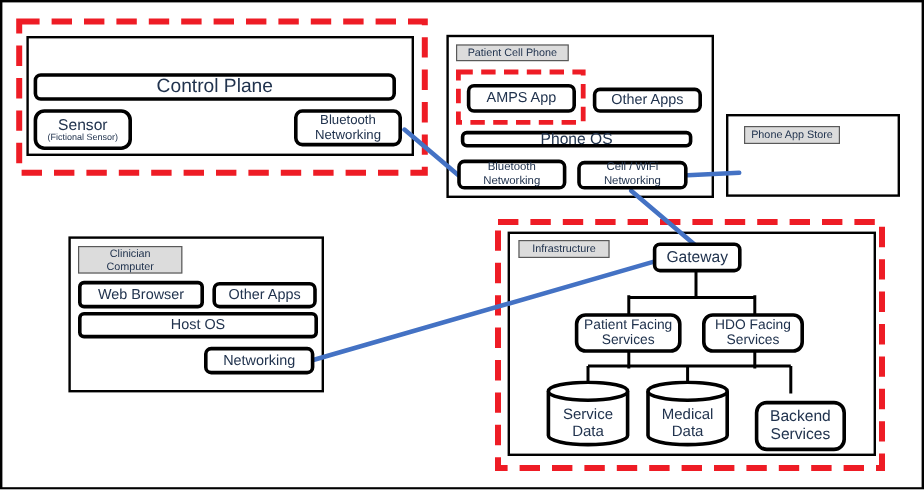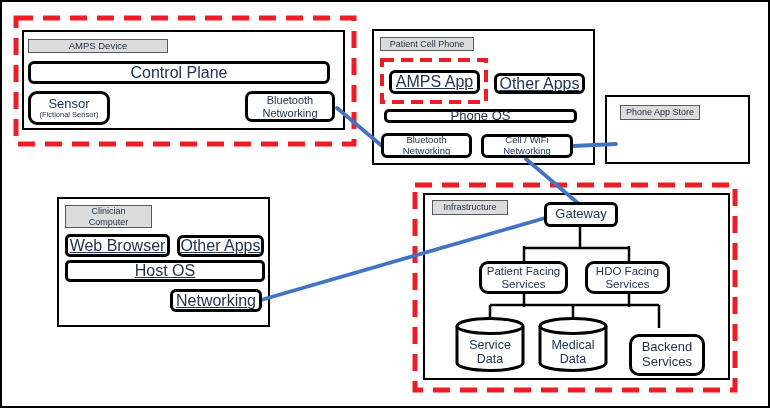--- a/index.html
+++ b/index.html
@@ -36,21 +36,21 @@
     align-items:center;justify-content:center;text-align:center;
     font-size:9px;line-height:1.15;color:var(--text);
   }
   .cyl{position:absolute;z-index:3;}
   .cyl .cyl-text{
     position:absolute;left:0;right:0;top:14px;bottom:0;z-index:4;
     display:flex;flex-direction:column;align-items:center;justify-content:center;
     text-align:center;line-height:1.15;color:var(--text);
   }
   .f16{font-size:16px;}
-  .f14{font-size:16px;text-decoration:underline;}
+  .f14{font-size:12px;}
   .f13{font-size:13px;}
   .f12{font-size:12.5px;}
   .f115{font-size:11.5px;}
   .f11{font-size:11px;}
   .f10{font-size:10px;}
   .f95{font-size:9.5px;}
   .f75{font-size:7.5px;}
 </style>
 </head>
 <body>
@@ -69,23 +69,20 @@
     <rect class="red-dash" x="413" y="183" width="320" height="205" stroke-width="5" stroke-dasharray="17 10"></rect>
 
     <path class="tree-line" stroke-width="2.5" d="M578 224 V247 M522 246 H627 M522 244 V260 M627 244 V260 M522 291 V305 M488 303 H657 M488 303 V318 M571 303 V318 M657 303 V326 M627 291 V305"></path>
 
     <path class="blue-line" stroke-width="3.8" d="M335 106 L380 144"></path>
     <path class="blue-line" stroke-width="3.8" d="M571 144 L614 142"></path>
     <path class="blue-line" stroke-width="3.8" d="M524 157 L577 202"></path>
     <path class="blue-line" stroke-width="3.8" d="M259 298 L543 216"></path>
   </svg>
 
-  <div class="chip" style="left:26px;top:37px;width:140px;height:14px;font-size:9.5px">
-    <span>AMPS Device</span>
-  </div>
   <div class="box f16" style="left:26px;top:59px;width:302px;height:23px;border-radius:6px">
     <span>Control Plane</span>
   </div>
   <div class="box" style="left:26px;top:89px;width:82px;height:34px;border-radius:9px">
     <span class="f13">Sensor</span>
     <span class="f75">(Fictional Sensor)</span>
   </div>
   <div class="box f11" style="left:243px;top:89px;width:90px;height:31px;border-radius:7px">
     <span>Bluetooth</span>
     <span>Networking</span>

